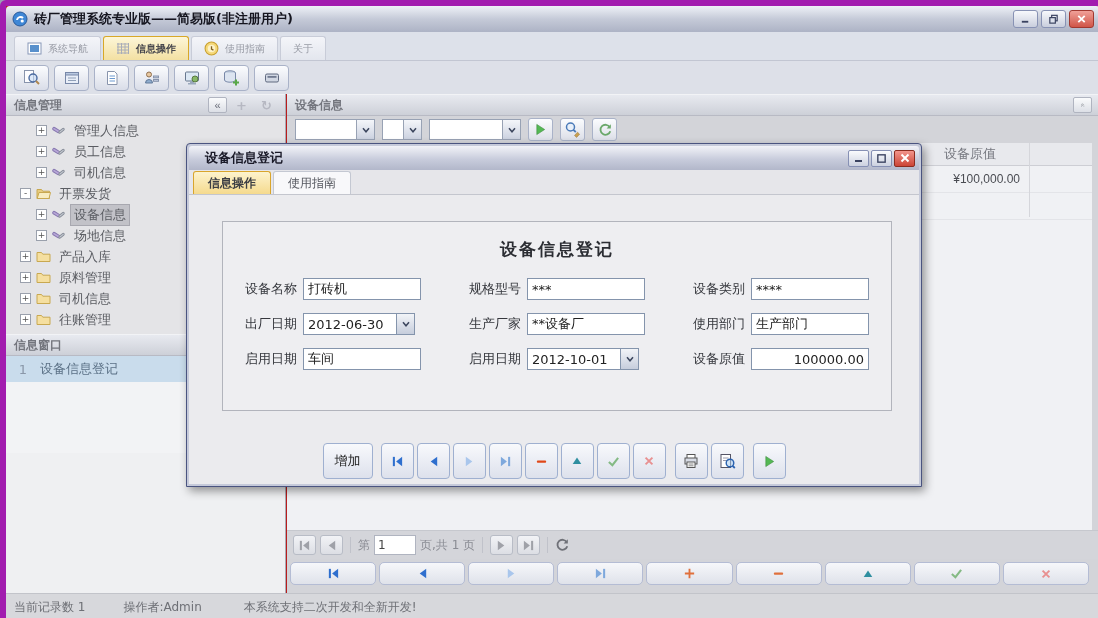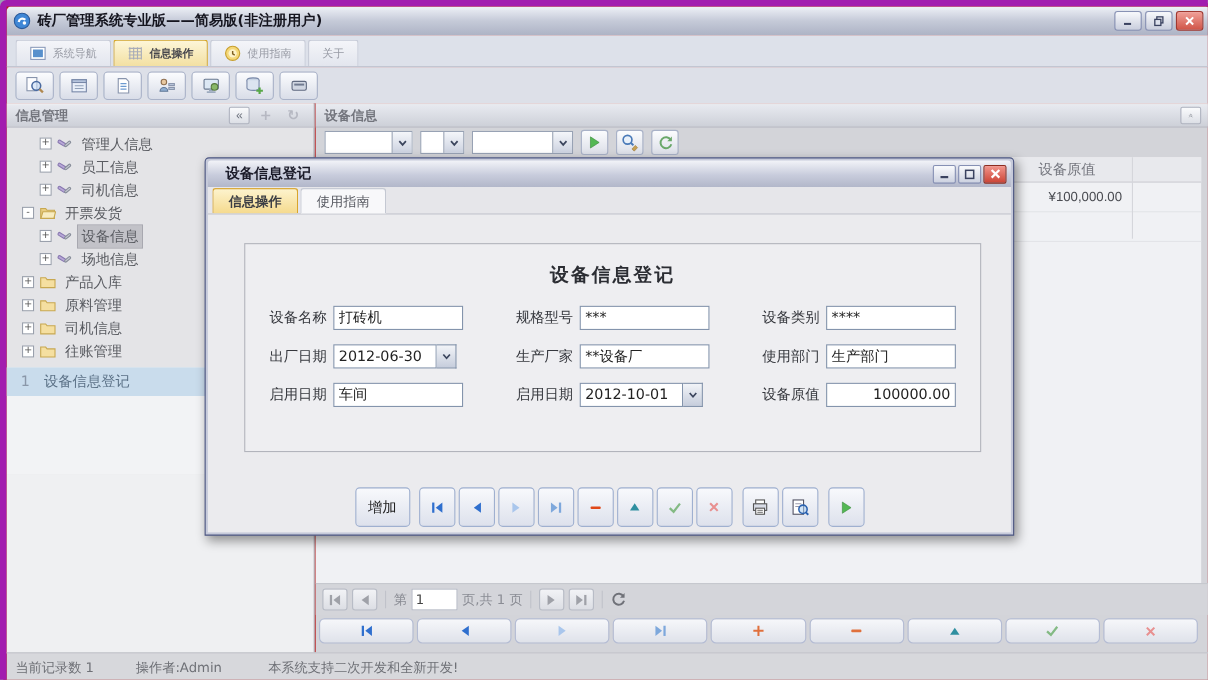--- a/index.html
+++ b/index.html
@@ -326,20 +326,23 @@
         <div class="titem" style="padding-left: 14px;">
           <span class="toggle">+</span>
           <span class="ic">
             <svg width="15" height="13" viewBox="0 0 15 13">
               <path d="M1 2.5 h4.5 l1.3 1.7 H14 v7.3 H1 z" fill="#f5dfa0" stroke="#c8a850"></path>
             </svg>
           </span>
           <span class="lab">往账管理</span>
         </div>
       </div>
+    <div class="phead">
+      <span>信息窗口</span>
+    </div>
     <div class="info-list" id="info-list">
         <div class="irow">
           <span class="iidx">1</span>
           <span class="ilab">设备信息登记</span>
         </div>
       </div>
     <div class="report-area"></div>
   </div>
 
   <div class="main">

